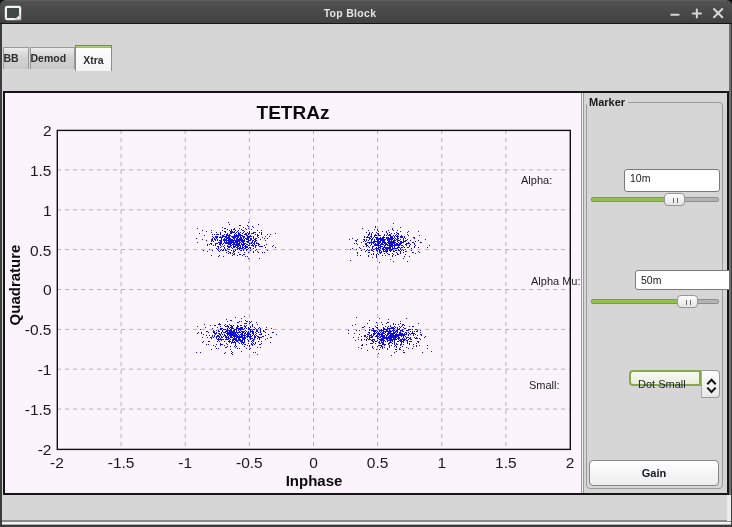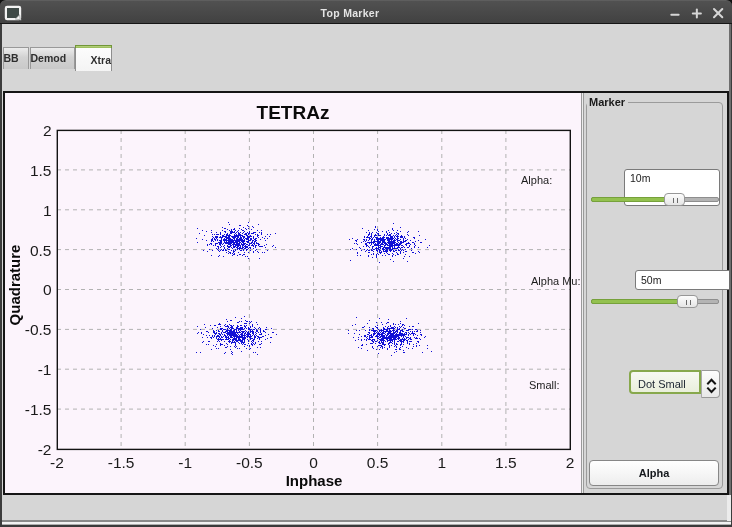--- a/index.html
+++ b/index.html
@@ -2,56 +2,56 @@
 <html><head><meta charset="utf-8"><style>
 *{margin:0;padding:0;box-sizing:border-box}
 html,body{width:732px;height:527px;overflow:hidden}
 body{position:relative;font-family:"Liberation Sans",sans-serif;background:#d6d6d6}
 .abs{position:absolute}
 
 #titlebar{left:0;top:0;width:732px;height:24px;background:linear-gradient(#515151,#414141);border-radius:6px 6px 0 0;border-top:1px solid #5e5e5e;border-bottom:1px solid #161616;z-index:10}
 #title{left:0;top:6.5px;width:700px;text-align:center;font-size:10.5px;font-weight:bold;color:#e4e4e4;letter-spacing:0.3px;z-index:11}
 
 .tab{top:47px;height:22px;border:1px solid #999;border-bottom:none;background:linear-gradient(#ececec,#d2d2d2 45%,#c9c9c9);z-index:6;text-align:left;font-size:10.5px;font-weight:bold;color:#2e2e2e;line-height:21px}
-#tab-active{left:75px;top:44.5px;width:37px;height:26.5px;border:1px solid #8e8e8e;border-bottom:none;background:linear-gradient(#fdfdfd,#f4f4f4);z-index:7;text-align:right;font-size:10.5px;font-weight:bold;color:#2e2e2e;line-height:22px;padding-top:3px}
+#tab-active{left:75px;top:44.5px;width:37px;height:26.5px;border:1px solid #8e8e8e;border-bottom:none;background:linear-gradient(#fdfdfd,#f4f4f4);z-index:7;text-align:center;font-size:10.5px;font-weight:bold;color:#2e2e2e;line-height:22px;padding-top:3px}
 #tab-green{left:75px;top:44.5px;width:37px;height:3.5px;background:linear-gradient(#bad481,#93b854);border:1px solid #719638;border-bottom:none;z-index:8}
 
 #frame{left:3px;top:91px;width:726px;height:404px;border:2px solid #151515;background:#fcf4fc;z-index:1}
 #optbg{left:583px;top:93px;width:144px;height:400px;background:#d6d6d6;z-index:2}
 #sash1{left:581px;top:93px;width:1px;height:400px;background:#9a9a9a;z-index:3}
 #sash2{left:582px;top:93px;width:1px;height:400px;background:#ececec;z-index:3}
 #sash3{left:583px;top:93px;width:1px;height:400px;background:#9a9a9a;z-index:3}
 
 #groupbox{left:586px;top:102px;width:137px;height:387px;border:1px solid #9b9b9b;border-radius:4px;z-index:6}
 #legend{left:586.5px;top:96px;font-size:11px;font-weight:bold;color:#1a1a1a;background:#d6d6d6;padding:0 2.5px;z-index:7}
 .wlabel{font-size:11px;color:#1c1c1c;z-index:7;text-align:left}
 .tbox{background:#fff;border:1px solid #7a7a7a;border-radius:3px;font-size:10.5px;color:#1a1a1a;padding-left:5px;z-index:7}
 .track{height:5px;background:#b4b4b4;border:1px solid #8e8e8e;border-radius:2px;z-index:7}
 .trackfill{height:5px;background:#93c14f;border:1px solid #76a13b;border-radius:2px;z-index:8}
 .handle{width:21px;height:13px;background:linear-gradient(#fdfdfd,#e5e5e5);border:1px solid #979797;border-radius:4px;z-index:9}
 .hmark{width:1px;height:5px;background:#6a6a6a;top:4px;z-index:10}
-#combo{left:629px;top:370px;width:72px;height:24px;border:2px solid #87a84c;border-radius:4px 0 0 4px;background:linear-gradient(#f7f9f1,#e9efdb);z-index:7;font-size:11px;color:#1b2430;line-height:24px;padding-left:7px}
+#combo{left:629px;top:370px;width:72px;height:16px;border:2px solid #87a84c;border-radius:4px 0 0 4px;background:linear-gradient(#f7f9f1,#e9efdb);z-index:7;font-size:11px;color:#1b2430;line-height:24px;padding-left:7px}
 #spin{left:701px;top:370px;width:19px;height:28px;border:1px solid #999;border-left:1px solid #aaa;border-radius:0 4px 4px 0;background:linear-gradient(#fdfdfd,#e8e8e8);z-index:7}
 #stopbtn{left:589px;top:460px;width:130px;height:26px;border:1px solid #878787;border-radius:4px;background:linear-gradient(#ffffff,#ededed);z-index:7;text-align:center;font-size:11px;font-weight:bold;color:#14171c;line-height:24px}
 
 #sb1{left:0px;top:520px;width:732px;height:1.5px;background:#8a8a8a;z-index:4}
 #sb2{left:0px;top:521.5px;width:732px;height:2px;background:#f2f2f2;z-index:4}
 #sb3{left:0px;top:523.5px;width:732px;height:1.5px;background:#aeaeae;z-index:4}
 #sb4{left:0px;top:525px;width:732px;height:2px;background:#3a3a3a;z-index:4}
 
 #wl{left:0;top:24px;width:1.5px;height:501px;background:#3c3c3c;z-index:9}
 #wr{left:730.5px;top:24px;width:1.5px;height:501px;background:#3c3c3c;z-index:9}
 #wr2{left:729px;top:24px;width:1.5px;height:471px;background:#6e6e6e;z-index:9}
 #wr3{left:727px;top:495px;width:3.5px;height:26px;background:#ececec;z-index:9}
 </style></head>
 <body>
 <div class="abs" style="left:0;top:0;width:10px;height:10px;background:#111;z-index:9"></div>
 <div class="abs" style="left:722px;top:0;width:10px;height:10px;background:#111;z-index:9"></div>
 <div class="abs" id="titlebar"></div>
-<div class="abs" id="title">Top Marker</div>
+<div class="abs" id="title">Top Block</div>
 <svg class="abs" style="left:0;top:0;z-index:12" width="732" height="24" viewBox="0 0 732 24">
     <path d="M15.8 19.6 L20.6 14.6 L21.2 20.2 Z" fill="#f4f4f4"></path>
     <rect x="5.9" y="6.9" width="14.2" height="12.2" rx="1.2" fill="#3f4a47" stroke="#f2f2f2" stroke-width="2.2"></rect>
     <path d="M15.3 19.0 L19.6 14.8 L20.3 19.8 Z" fill="#f4f4f4" stroke="#8a8f8d" stroke-width="0.6"></path>
     <g stroke="#d6d6d6" stroke-width="2" stroke-linecap="round">
       <line x1="671.3" y1="14.8" x2="678.6" y2="14.8"></line>
       <line x1="692.8" y1="13.5" x2="700.9" y2="13.5"></line>
       <line x1="696.85" y1="9.4" x2="696.85" y2="17.6"></line>
       <line x1="714" y1="9" x2="722.3" y2="17.3"></line>
       <line x1="722.3" y1="9" x2="714" y2="17.3"></line>
@@ -105,42 +105,42 @@
       <text x="51.5" y="415.0" text-anchor="end">-1.5</text>
       <text x="51.5" y="454.9" text-anchor="end">-2</text>
     </g>
     <text x="293" y="119" text-anchor="middle" font-size="19" font-weight="bold" fill="#0a0a0a">TETRAz</text>
     <text x="314" y="486" text-anchor="middle" font-size="15" font-weight="bold" fill="#0a0a0a">Inphase</text>
     <text x="20" y="285" text-anchor="middle" font-size="15" font-weight="bold" fill="#0a0a0a" transform="rotate(-90 20 285)">Quadrature</text>
   </svg>
 <div class="abs" id="groupbox"></div>
 <div class="abs" id="legend">Marker</div>
 <div class="abs wlabel" style="left:521px;top:173.5px;width:100px">Alpha:</div>
-<div class="abs tbox" style="left:624px;top:169px;width:96px;height:37px;line-height:17px">10m</div>
+<div class="abs tbox" style="left:624px;top:169px;width:96px;height:23px;line-height:17px">10m</div>
 <div class="abs track" style="left:591px;top:197px;width:128px"></div>
 <div class="abs trackfill" style="left:591px;top:197px;width:84px"></div>
 <div class="abs handle" style="left:664px;top:193px">
     <div class="abs hmark" style="left:8px"></div>
     <div class="abs hmark" style="left:12px"></div>
   </div>
 <div class="abs wlabel" style="left:531px;top:275px;width:100px">Alpha Mu:</div>
 <div class="abs tbox" style="left:635px;top:270px;width:103px;height:20px;line-height:18px">50m</div>
 <div class="abs track" style="left:591px;top:298.5px;width:128px"></div>
 <div class="abs trackfill" style="left:591px;top:298.5px;width:97px"></div>
 <div class="abs handle" style="left:677px;top:294.5px">
     <div class="abs hmark" style="left:8px"></div>
     <div class="abs hmark" style="left:12px"></div>
   </div>
 <div class="abs wlabel" style="left:529px;top:378.5px;width:100px">Small:</div>
 <div class="abs" id="combo">Dot Small</div>
 <div class="abs" id="spin"><svg width="19" height="28" viewBox="0 0 19 28">
       <path d="M5.3 13.2 L9.5 8.8 L13.7 13.2" fill="none" stroke="#141414" stroke-width="2"></path>
       <path d="M5.3 16.6 L9.5 21 L13.7 16.6" fill="none" stroke="#141414" stroke-width="2"></path>
     </svg></div>
-<div class="abs" id="stopbtn">Alpha</div>
+<div class="abs" id="stopbtn">Gain</div>
 <div class="abs" id="sb1"></div>
 <div class="abs" id="sb2"></div>
 <div class="abs" id="sb3"></div>
 <div class="abs" id="sb4"></div>
 <div class="abs" id="wl"></div>
 <div class="abs" id="wr"></div>
 <div class="abs" id="wr2"></div>
 <div class="abs" id="wr3"></div>
 
 </body></html>

